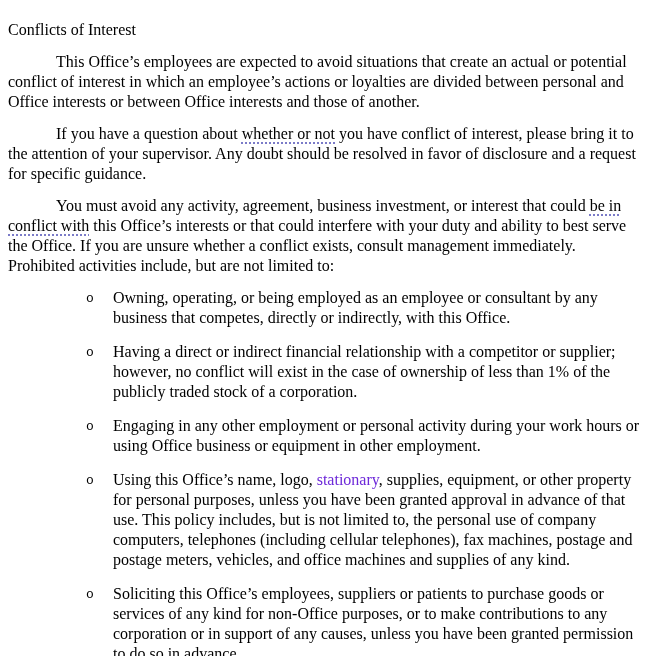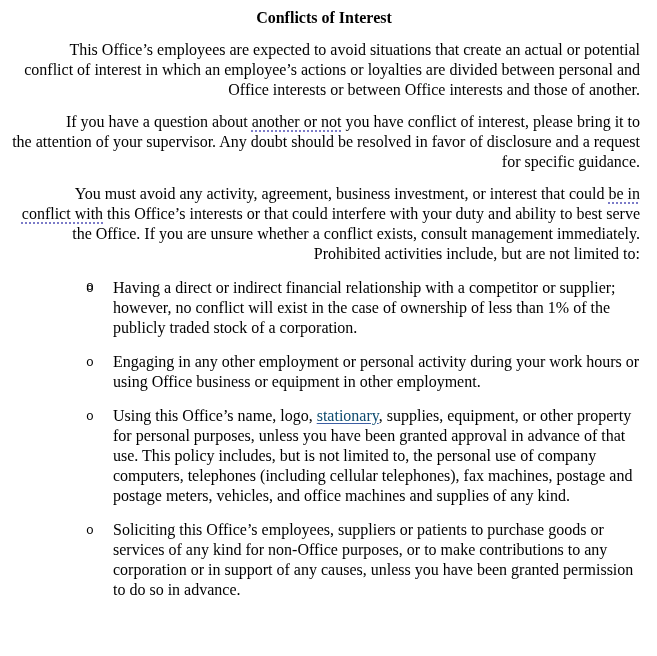--- a/index.html
+++ b/index.html
@@ -14,29 +14,27 @@
     width: 657px;
     height: 656px;
     padding: 8px 17px 4px 8px;
     font-family: "Liberation Serif", "DejaVu Serif", serif;
     font-size: 16px;
     line-height: 20px;
     color: #000000;
   }
   .doc-title {
     font-size: 16px;
-    font-weight: bold;
-    margin: 0 0 12px 0;
+    font-weight: normal;
+    margin: 12px 0 12px 0;
     line-height: 20px;
-    text-align: center;
   }
   .para {
     margin: 0 0 12px 0;
     text-indent: 48px;
-    text-align: right;
   }
   .bullet-item {
     position: relative;
     margin: 0 0 14px 105px;
   }
   .bullet-marker {
     position: absolute;
     left: -27px;
     top: 1px;
     font-family: "Liberation Mono", "DejaVu Sans Mono", monospace;
@@ -44,35 +42,34 @@
     line-height: 20px;
   }
   .seg-grammar {
     text-decoration: underline;
     text-decoration-style: dotted;
     text-decoration-color: #7b7bc8;
     text-decoration-thickness: 1.5px;
     text-underline-offset: 3px;
   }
   .seg-link {
-    color: #0c4a6e;
-    text-decoration: underline;
+    color: #6d28d9;
     text-decoration-style: solid;
     text-decoration-color: #3c5fa5;
     text-underline-offset: 2px;
   }
 </style>
 </head>
 <body>
 
 <div class="doc">
   <h1 class="doc-title">Conflicts of Interest</h1>
   <div id="doc-body">
       <p class="para"><span>This Office’s employees are expected to avoid situations that create an actual or potential conflict of interest in which an employee’s actions or loyalties are divided between personal and Office interests or between Office interests and those of another.</span></p>
-      <p class="para"><span>If you have a question about </span><span class="seg-grammar">another or not</span><span> you have conflict of interest, please bring it to the attention of your supervisor. Any doubt should be resolved in favor of disclosure and a request for specific guidance.</span></p>
+      <p class="para"><span>If you have a question about </span><span class="seg-grammar">whether or not</span><span> you have conflict of interest, please bring it to the attention of your supervisor. Any doubt should be resolved in favor of disclosure and a request for specific guidance.</span></p>
       <p class="para"><span>You must avoid any activity, agreement, business investment, or interest that could </span><span class="seg-grammar">be in conflict with</span><span> this Office’s interests or that could interfere with your duty and ability to best serve the Office. If you are unsure whether a conflict exists, consult management immediately. Prohibited activities include, but are not limited to:</span></p>
-      <div class="bullet-item"><span class="bullet-marker">o</span></div>
+      <div class="bullet-item"><span class="bullet-marker">o</span><span>Owning, operating, or being employed as an employee or consultant by any business that competes, directly or indirectly, with this Office.</span></div>
       <div class="bullet-item"><span class="bullet-marker">o</span><span>Having a direct or indirect financial relationship with a competitor or supplier; however, no conflict will exist in the case of ownership of less than 1% of the publicly traded stock of a corporation.</span></div>
       <div class="bullet-item"><span class="bullet-marker">o</span><span>Engaging in any other employment or personal activity during your work hours or using Office business or equipment in other employment.</span></div>
       <div class="bullet-item"><span class="bullet-marker">o</span><span>Using this Office’s name, logo, </span><span class="seg-link">stationary</span><span>, supplies, equipment, or other property for personal purposes, unless you have been granted approval in advance of that use. This policy includes, but is not limited to, the personal use of company computers, telephones (including cellular telephones), fax machines, postage and postage meters, vehicles, and office machines and supplies of any kind.</span></div>
       <div class="bullet-item"><span class="bullet-marker">o</span><span>Soliciting this Office’s employees, suppliers or patients to purchase goods or services of any kind for non-Office purposes, or to make contributions to any corporation or in support of any causes, unless you have been granted permission to do so in advance.</span></div>
     </div>
 </div>
 
 </body></html>

